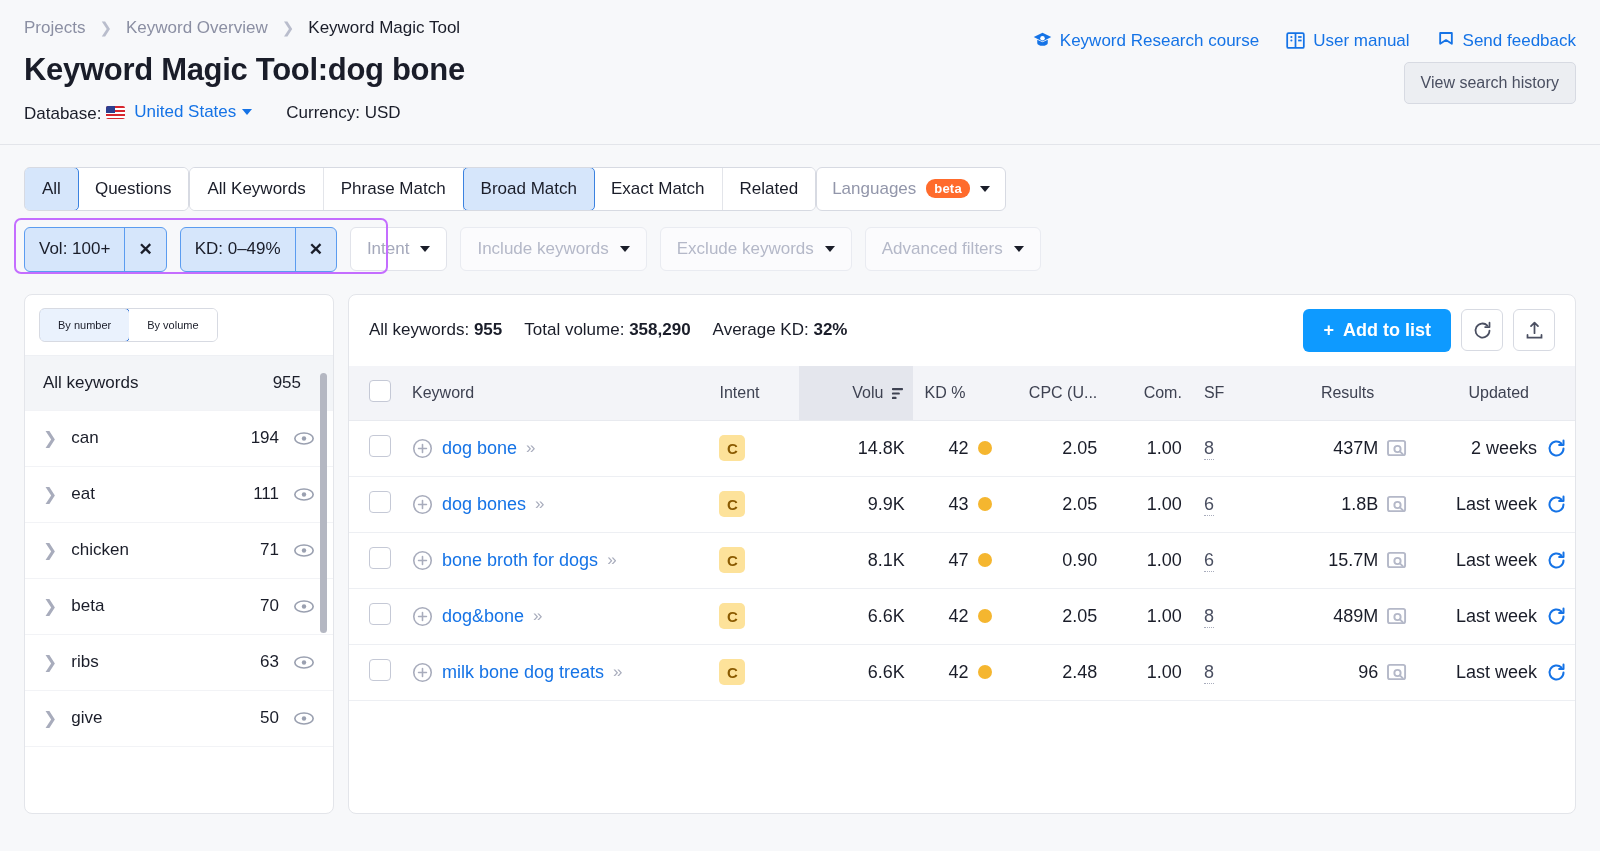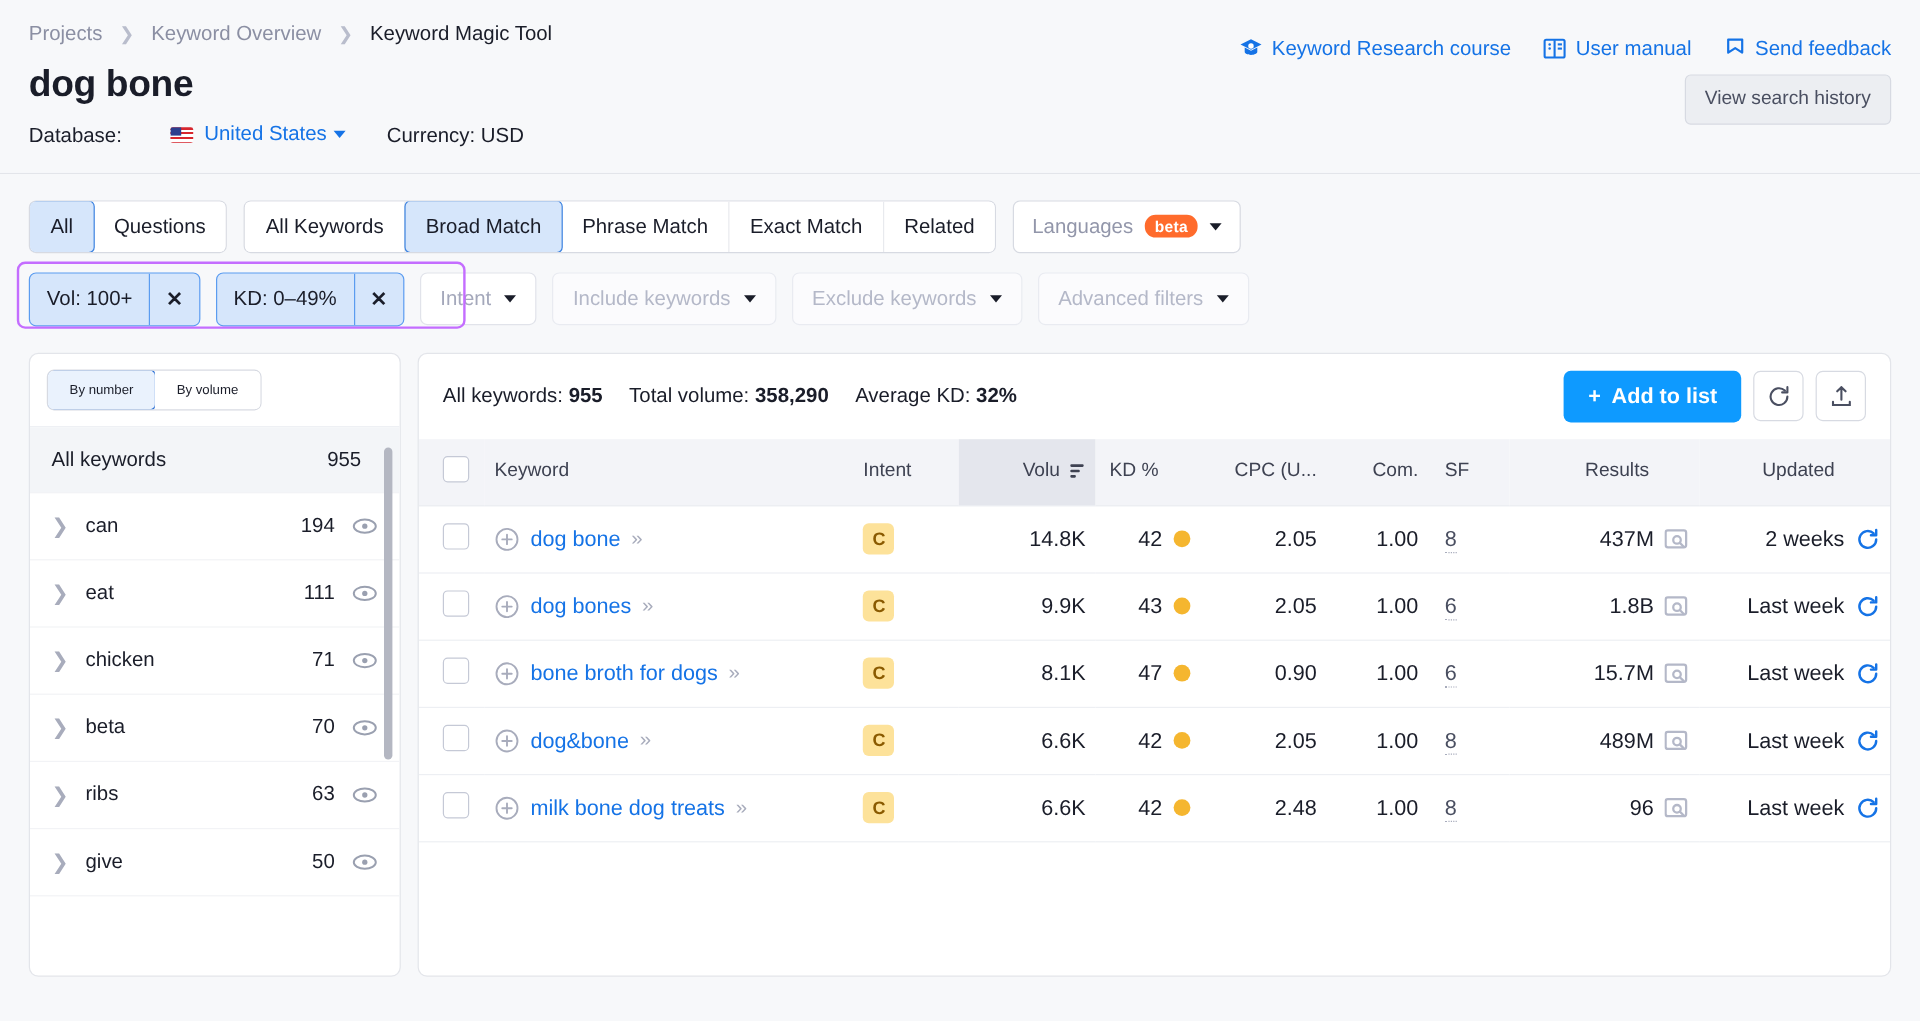--- a/index.html
+++ b/index.html
@@ -26,32 +26,32 @@
   .page-title { font-size:31px; font-weight:700; letter-spacing:-0.3px; }
 
   .btn-history {
     position:absolute; right:24px; top:62px;
     background:#eceef2; border:1px solid #d7dae2; border-radius:5px;
     padding:11px 16px; font-size:16px; color:#4a4f61; cursor:pointer;
     font-family:inherit;
   }
 
   .meta-row { display:flex; align-items:center; gap:34px; margin-top:14px; font-size:17px; color:#1a1d29; padding-bottom:20px; }
-  .db-val { color:#1573e6; cursor:pointer; display:inline-flex; align-items:center; gap:6px;margin-left:36px; }
+  .db-val { color:#1573e6; cursor:pointer; display:inline-flex; align-items:center; gap:6px; }
   .flag {
     display:inline-block; width:19px; height:13px; border-radius:2px; position:relative; overflow:hidden;
     background: repeating-linear-gradient(to bottom,#d7262e 0 2px,#fff 2px 4px);
     vertical-align:middle; margin-right:3px;
   }
   .flag::after { content:""; position:absolute; left:0; top:0; width:9px; height:7px; background:#2c3e8f; }
   .hr { height:1px; background:#e3e5ea; }
 
   
   .filter-area { padding: 22px 24px 0 24px; }
-  .tabs-row { display:flex; align-items:center; gap:14px; }
+  .tabs-row { display:flex; align-items:center; }
   .seg {
     display:flex; background:#fff; border:1px solid #d7dae2; border-radius:6px; overflow:hidden;
   }
   .seg-btn {
     padding:11px 17px; font-size:17px; background:#fff; color:#1a1d29; cursor:pointer;
     border:none; border-right:1px solid #e3e5ea; font-family:inherit; white-space:nowrap;
   }
   .seg-btn:last-child { border-right:none; }
   .seg-btn.active {
     background:#d6e6fb; border:1px solid #3b82e0; color:#1a1d29;
@@ -205,20 +205,21 @@
     </span>
     <span class="hl">
       <svg width="20" height="21" viewBox="0 0 24 24">
         <path d="M5 3h14v13l-7-4.5L5 16V3z" fill="none" stroke="#1573e6" stroke-width="2.2" stroke-linejoin="round"></path>
       </svg>
       <span>Send feedback</span>
     </span>
   </div>
 
   <div class="title-row">
+    <span class="page-title">Keyword Magic Tool:</span>
     <span class="page-title term">dog bone</span>
   </div>
 
   <button class="btn-history">View search history</button>
 
   <div class="meta-row">
     <span>
       <span>Database:</span>
       <span class="db-val">
         <span class="flag"></span>
@@ -235,22 +236,22 @@
 <div class="hr"></div>
 
 <div class="filter-area">
   <div class="tabs-row">
     <div class="seg">
       <button class="seg-btn active">All</button>
       <button class="seg-btn">Questions</button>
     </div>
     <div class="seg">
       <button class="seg-btn">All Keywords</button>
+      <button class="seg-btn">Phrase Match</button>
       <button class="seg-btn active">Broad Match</button>
-      <button class="seg-btn">Phrase Match</button>
       <button class="seg-btn">Exact Match</button>
       <button class="seg-btn">Related</button>
     </div>
     <div class="pill-dd">
       <span>Languages</span>
       <span class="beta-badge">beta</span>
       <span class="caret caret-dark"></span>
     </div>
   </div>
 

